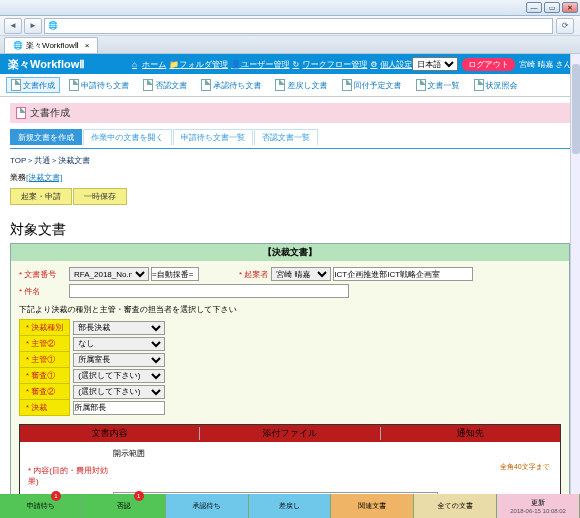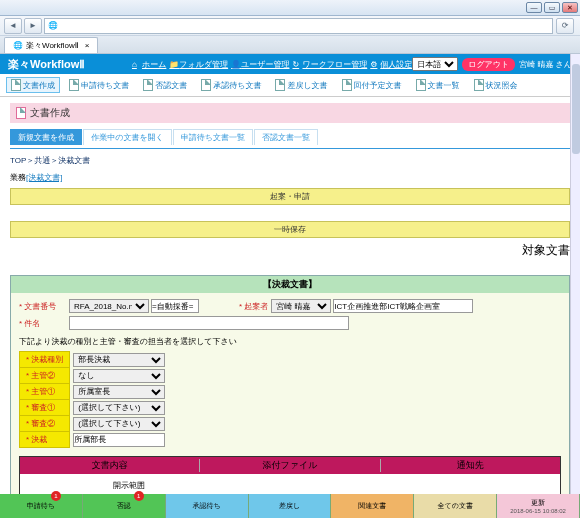--- a/index.html
+++ b/index.html
@@ -39,40 +39,40 @@
 
   .tabs2 { display:flex; font-size:8px; margin-bottom:4px; }
   .tabs2 .t { padding:2px 7px; border:1px solid #3498db; border-bottom:none; color:#fff; background:#3498db; margin-right:1px;}
   .tabs2 .t.inactive { background:#fff; color:#3498db; border-color:#c7dff0;}
   .tabs2-line { height:1px; background:#3498db; margin-top:-1px; margin-bottom:6px;}
 
   .breadcrumb { font-size:8px; color:#136; margin-bottom:6px; }
   .task-line { font-size:8px; margin-bottom:5px;}
   .task-line a { color:#137abf; text-decoration:underline;}
 
-  .action-btns { display:flex; gap:16px; margin-bottom:4px;flex-direction:column;}
+  .action-btns { display:flex; gap:1px; margin-bottom:16px;}
   .btn-yellow { background:#f6f08b; border:1px solid #c7c25a; padding:2px 10px; font-size:8px; color:#333;}
-  .section-label { font-size:12px; margin-bottom:16px;text-align:right; }
+  .section-label { font-size:14px; margin-bottom:4px; }
 
   .main-box { border:1px solid #8aa; background:#f7fae8; }
   .main-head { background:#b6e3bb; text-align:center; font-size:9px; padding:2px 0; font-weight:bold;}
   .main-body { padding:6px 8px 10px; }
 
   .form-row { display:flex; align-items:center; font-size:8px; margin-bottom:3px; }
   .form-row .lbl { color:#c22; width:50px; }
   .form-row input[type=text], .form-row select { font-size:8px; height:14px; border:1px solid #999;}
   .hint { font-size:8px; margin:6px 0 4px; }
 
   .choice-table { border-collapse:collapse; font-size:8px; margin-bottom:8px;}
   .choice-table td { padding:1px 3px;}
   .choice-table .labcell { background:#f5e800; border:1px solid #d0c200; color:#c22; padding:1px 6px; }
   .choice-table select, .choice-table input { font-size:8px; height:14px; width:92px; border:1px solid #999;}
 
   .inner-box { background:#fff; border:1px solid #333; padding:0; }
-  .inner-head { background:#be185d; text-align:center; font-size:9px; padding:2px 0; display:flex;}
+  .inner-head { background:#b91c1c; text-align:center; font-size:9px; padding:2px 0; display:flex;}
   .inner-head .col { flex:1; border-right:1px solid #aaa; }
   .inner-head .col:last-child{border-right:none;}
   .inner-body { padding:6px 8px; min-height:110px;}
   .inner-row { display:flex; font-size:8px; margin-bottom:5px;}
   .inner-row .ilbl { width:85px; color:#c22;}
   .inner-row select { font-size:8px; height:14px; width:70px;}
   .sub-lbl { padding-left:85px; font-size:8px; margin-bottom:3px;}
   .textarea-mock { border:1px solid #999; min-height:50px; width:325px; margin-left:85px; background:#fff; position:relative;}
   .right-hint { position:absolute; right:10px; font-size:7px; color:#c06000;}
 

